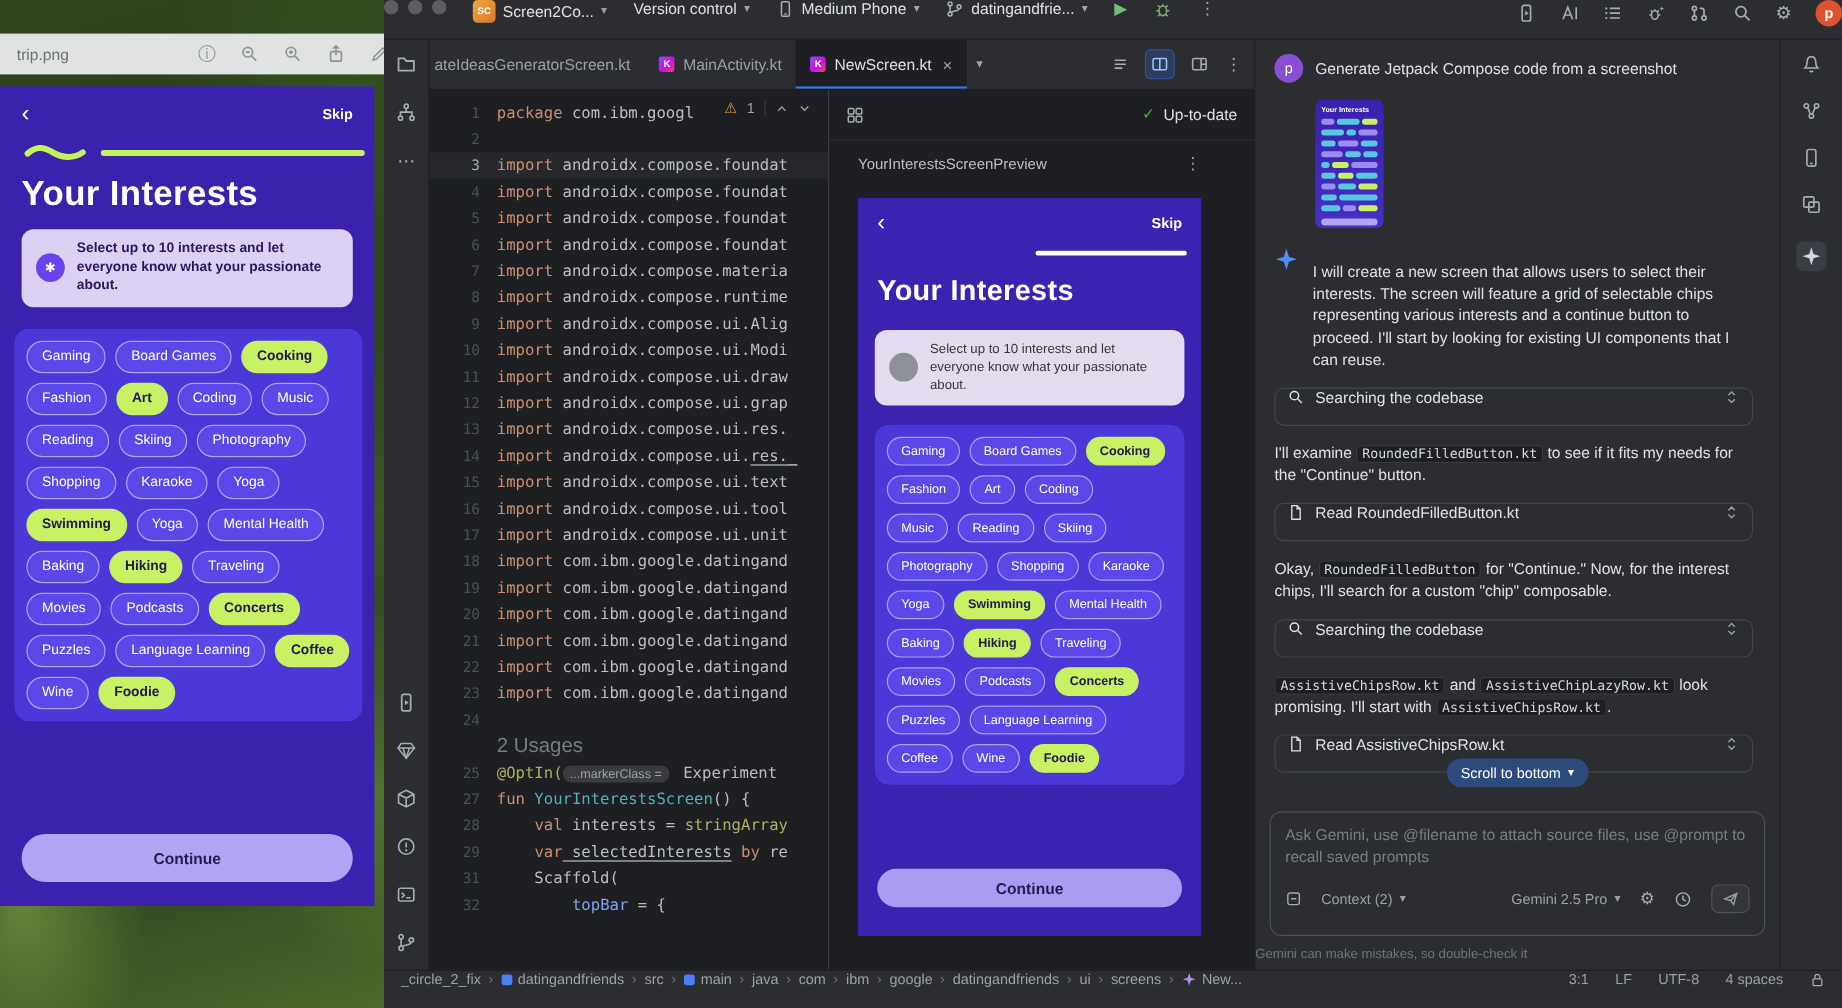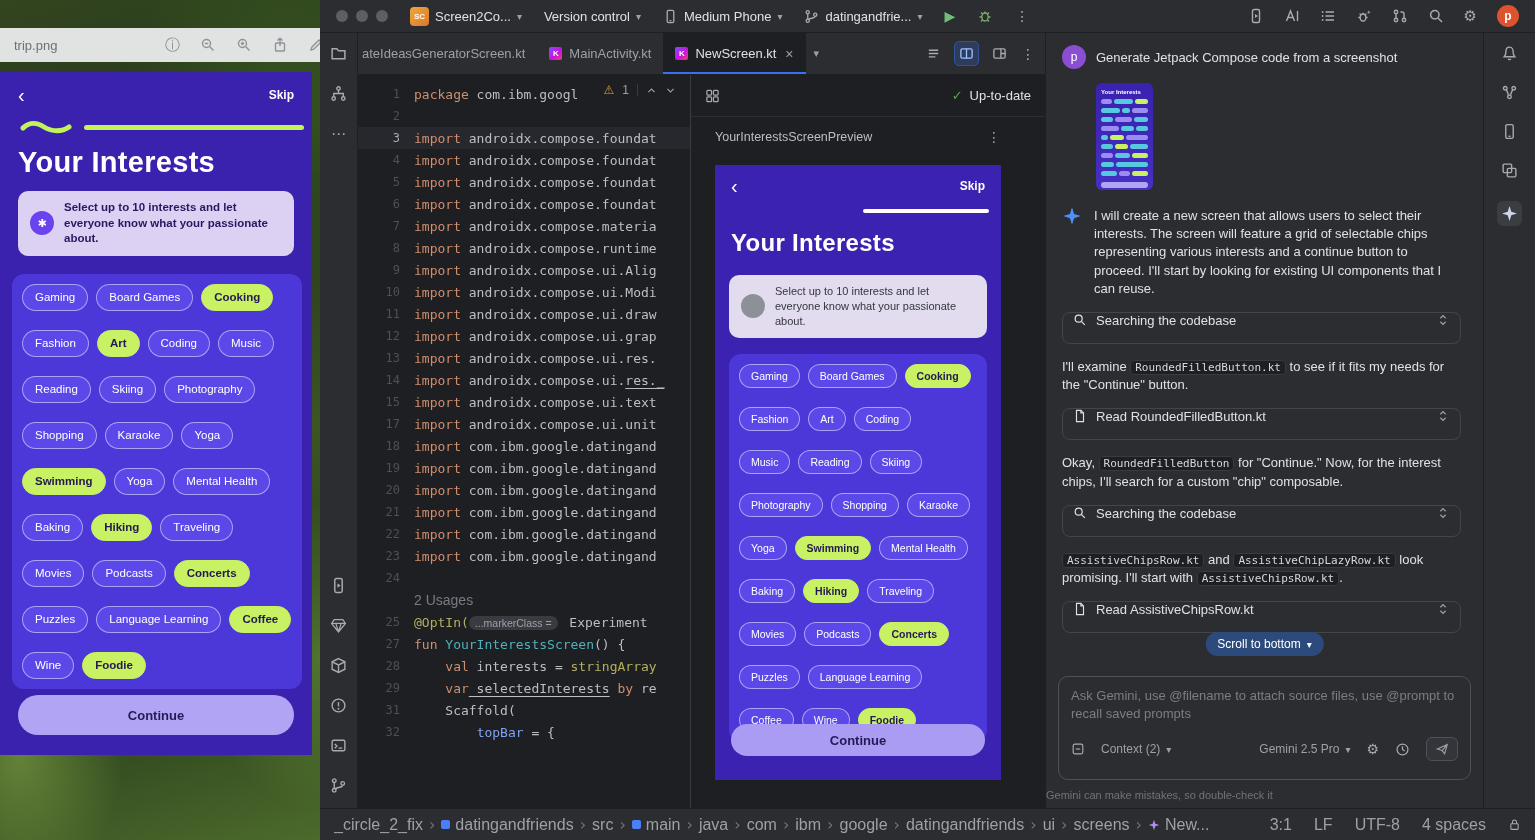--- a/index.html
+++ b/index.html
@@ -24,42 +24,42 @@
 #left-app{left:0;top:72px;width:312px;height:683px}
 .am-top{display:flex;justify-content:space-between;align-items:center;padding:14px 18px 0 18px}
 .am-back{font-size:20px;line-height:18px}
 .am-skip{font-size:12px;font-weight:600}
 .am-progress{display:flex;align-items:center;gap:12px;padding:16px 8px 0 20px}
 #left-app .bar{flex:1;height:5px;border-radius:3px;background:#c3f35b}
 .am-title{font-size:29px;font-weight:800;letter-spacing:.3px;padding:12px 18px 0}
 .am-card{display:flex;gap:10px;align-items:center;background:#dcd1f2;border-radius:10px;margin:12px 18px 0;padding:9px 12px;color:#2a1763}
 .am-card p{font-size:11.5px;line-height:1.35;font-weight:600}
 .am-badge{width:24px;height:24px;min-width:24px;border-radius:50%;background:#6a43ee;display:flex;align-items:center;justify-content:center;color:#fff;font-size:11px}
-.am-chips{background:#4c38d8;border-radius:12px;margin:18px 10px 0 12px;padding:10px;display:flex;flex-direction:column;gap:19px}
+.am-chips{background:#4c38d8;border-radius:12px;margin:18px 10px 0 12px;padding:10px;display:flex;flex-direction:column;gap:8px}
 .chip-row{display:flex;gap:8px}
 .chip{height:27px;padding:0 12px;display:inline-flex;align-items:center;border-radius:14px;background:#5a49e8;border:1px solid rgba(220,224,255,.6);font-size:11.5px;color:#fff;white-space:nowrap}
 .chip.sel{background:#c8f163;color:#23194e;border-color:#c8f163;font-weight:700}
 .am-continue{position:absolute;left:18px;right:18px;bottom:20px;height:40px;border:none;border-radius:20px;background:#b2a4f4;color:#241a54;font-weight:700;font-size:13px;font-family:inherit;display:flex;align-items:center;justify-content:center}
 
 
 #pv-app{left:24px;top:90px;width:286px;height:615px;background:#3b22b0}
 #pv-app .am-top{padding:12px 16px 0}
 #pv-app .am-progress{padding:14px 12px 0 0;justify-content:flex-end}
 #pv-app .bar{flex:none;width:126px;height:4px;background:#fff;border-radius:2px}
 #pv-app .am-title{font-size:24px;padding:16px 16px 0}
 #pv-app .am-card{margin:18px 14px 0;background:#e2dcee;color:#35363e}
 #pv-app .am-card p{font-weight:400;font-size:11px}
 #pv-app .am-badge{background:#8d8f99}
 #pv-app .am-chips{margin:16px 14px 0;padding:10px}
 #pv-app .chip{height:24px;font-size:10.5px;padding:0 11px;border-radius:13px}
 #pv-app .am-continue{left:16px;right:16px;bottom:24px;height:32px;border-radius:16px;background:#aa9cf2}
 
 
 #ide{position:absolute;left:320px;top:0;width:1215px;height:840px;display:flex;flex-direction:column;background:#2b2d30;color:#dfe1e5}
-#ide-toolbar{height:33px;min-height:33px;display:flex;align-items:center;padding:0 16px;gap:22px;border-bottom:1px solid #1e1f22;font-size:13px}
+#ide-toolbar{height:33px;min-height:33px;display:flex;align-items:flex-start;padding:0 0;gap:22px;border-bottom:1px solid #1e1f22;font-size:13px}
 .lights{display:flex;gap:8px}
 .light{width:12px;height:12px;border-radius:50%;background:#5d5f61}
 .tbg{display:flex;align-items:center;gap:6px;white-space:nowrap}
 .cfg-ic{width:19px;height:19px;border-radius:4px;background:linear-gradient(135deg,#f0a73a,#d9792d);color:#fff;font-size:8px;font-weight:700;display:flex;align-items:center;justify-content:center}
 .chev{color:#9da0a8;font-size:10px}
 .tb-ic{color:#a8abb2;display:inline-flex}
 .run{color:#73bd79}
 #tb-right{margin-left:auto;display:flex;align-items:center;gap:20px}
 #avatar{width:22px;height:22px;border-radius:50%;background:#dd5330;color:#fff;font-size:12px;font-weight:600;display:flex;align-items:center;justify-content:center}
 #ide-body{flex:1;display:flex;min-height:0}
@@ -79,21 +79,21 @@
 #editor-split{flex:1;display:flex;min-height:0}
 #code-pane{width:332px;min-width:332px;background:#1e1f22;position:relative;padding-top:8px;overflow:hidden;font-family:"DejaVu Sans Mono",monospace}
 .crow{display:flex;height:22px;align-items:center}
 .crow.cur{background:#26282e}
 .ln{width:56px;min-width:56px;text-align:right;padding-right:14px;color:#4b5059;font-size:12px}
 .crow.cur .ln{color:#a8abb2}
 .ctext{font-size:13px;white-space:pre;color:#bcbec4}
 .kw{color:#cf8e6d}.pl{color:#bcbec4}.ann{color:#b3ae60}.fn{color:#50b0be}.call{color:#b3ae60}.named{color:#7ea3f0}
 .u{text-decoration:underline;text-underline-offset:3px}
 .inlay{display:inline-block;background:#393b40;color:#9da0a8;border-radius:7px;padding:1px 6px;font-size:10.5px;font-family:"Liberation Sans",sans-serif;margin-right:4px}
-.hint{color:#767b84;font-size:14px;font-family:"Liberation Sans",sans-serif}
+.hint{color:#767b84;font-size:17px;font-family:"Liberation Sans",sans-serif}
 #inspect{position:absolute;top:6px;right:8px;display:flex;align-items:center;gap:8px;background:#1e1f22;padding:2px 6px;border-radius:6px;color:#9da0a8;font-size:12px;font-family:"Liberation Sans",sans-serif}
 #inspect .warn{color:#e8a33e}
 #inspect .divv{width:1px;height:12px;background:#393b40}
 #preview-pane{flex:1;background:#1e1f22;border-left:1px solid #393b40;position:relative;min-width:0}
 #pv-topbar{height:42px;display:flex;align-items:center;padding:0 14px;border-bottom:1px solid #2b2d30;color:#a8abb2}
 #pv-status{margin-left:auto;display:flex;gap:7px;align-items:center;color:#dfe1e5;font-size:13px}
 #pv-check{color:#57a64f;font-size:13px}
 #pv-label-row{display:flex;justify-content:space-between;align-items:center;margin:12px 0 0 24px;width:286px;color:#bcbec4;font-size:12.5px}
 
 
@@ -108,37 +108,37 @@
 .gm-avatar{width:24px;height:24px;min-width:24px;border-radius:50%;background:#8a4fd0;color:#fff;display:flex;align-items:center;justify-content:center;font-size:12px}
 #thumb{width:57px;height:107px;border-radius:6px;margin:14px 0 0 34px;background:linear-gradient(#3a21ae,#4430c2);padding:6px 5px;overflow:hidden}
 #thumb-title{color:#fff;font-size:6px;font-weight:700;white-space:nowrap}
 .trow{display:flex;gap:2px;margin-top:4px}
 .tp{height:5px;border-radius:3px;background:#6d5df0}
 .tp.lime{background:#c8f163}.tp.cyan{background:#58c7e0}.tp.lav{background:#9b8cf2}
 .thumb-btn{height:6px;border-radius:3px;background:#b2a4f4;margin-top:6px}
 .ai-first{display:flex;gap:10px;margin-top:14px}
 .spark{min-width:22px;padding-top:2px}
 .ai-p{color:#dfe1e5;font-size:13px;line-height:1.4;margin-top:14px}
-.ai-first .ai-p{margin-top:3px}
+.ai-first .ai-p{margin-top:14px}
 .icode{font-family:"DejaVu Sans Mono",monospace;font-size:11px;background:#1e1f22;border:1px solid #393b40;border-radius:4px;padding:0 4px;color:#d5d8de;white-space:nowrap}
 .action-card{margin-top:14px;height:32px;min-height:32px;border:1px solid #43454a;border-radius:8px;display:flex;align-items:flex-start;gap:9px;padding:0 10px;color:#dfe1e5;font-size:13px}
 .action-card .exp{margin-left:auto;color:#9da0a8;display:flex}
 #scrollpill{position:absolute;left:50%;transform:translateX(-50%);bottom:10px;height:24px;padding:0 12px;border-radius:12px;background:#2d4a7c;color:#fff;font-size:12px;display:flex;align-items:center;gap:6px;white-space:nowrap}
 #gm-input{margin:10px 12px 0;border:1px solid #4e5157;border-radius:10px;padding:10px 12px 8px;display:flex;flex-direction:column;gap:8px;min-height:104px}
 #gm-input textarea{background:transparent;border:none;outline:none;resize:none;color:#dfe1e5;font-family:"Liberation Sans",sans-serif;font-size:13px;height:42px;line-height:1.35}
 #gm-input textarea::placeholder{color:#7a7e85}
 #gm-input-row{display:flex;align-items:center;gap:16px;color:#9da0a8;font-size:12px}
 #gm-input-row .grow{flex:1}
 #send{width:32px;height:24px;border:1px solid #4e5157;border-radius:6px;display:flex;align-items:center;justify-content:center;background:#33353a;color:#9da0a8}
 #gm-footer{color:#6f737a;font-size:11px;text-align:left;padding:9px 0 7px}
 
 #right-strip{width:52px;min-width:52px;border-left:1px solid #1e1f22;display:flex;flex-direction:column;align-items:center;padding-top:12px;gap:22px;color:#a8abb2}
 .rs-on{background:#3a3d42;border-radius:6px;padding:4px;color:#cdd3de}
 
-#statusbar{height:32px;min-height:32px;border-top:1px solid #1e1f22;display:flex;align-items:center;padding:0 14px;color:#9da0a8;font-size:16px}
+#statusbar{height:32px;min-height:32px;border-top:1px solid #1e1f22;display:flex;align-items:flex-start;padding:0 14px;color:#9da0a8;font-size:12px}
 #crumbs{display:flex;align-items:center;overflow:hidden;white-space:nowrap}
 .crumb{display:inline-flex;align-items:center;gap:5px}
 .sep{color:#6f737a;padding:0 6px}
 .modico{width:9px;height:9px;border-radius:2px;background:#4a7ff7;display:inline-block}
 #sb-right{margin-left:auto;display:flex;align-items:center;gap:22px}
 .sitem{white-space:nowrap}
 </style>
 </head>
 <body>
 
@@ -487,20 +487,24 @@
                   <span class="ln">13</span>
                   <span class="ctext"><span class="kw">import</span><span class="pl"> androidx.compose.ui.res.</span></span>
                 </div>
                 <div class="crow">
                   <span class="ln">14</span>
                   <span class="ctext"><span class="kw">import</span><span class="pl"> androidx.compose.ui.</span><span class="u">res._</span></span>
                 </div>
                 <div class="crow">
                   <span class="ln">15</span>
                   <span class="ctext"><span class="kw">import</span><span class="pl"> androidx.compose.ui.text</span></span>
+                </div>
+                <div class="crow">
+                  <span class="ln">16</span>
+                  <span class="ctext"><span class="kw">import</span><span class="pl"> androidx.compose.ui.tool</span></span>
                 </div>
                 <div class="crow">
                   <span class="ln">17</span>
                   <span class="ctext"><span class="kw">import</span><span class="pl"> androidx.compose.ui.unit</span></span>
                 </div>
                 <div class="crow">
                   <span class="ln">18</span>
                   <span class="ctext"><span class="kw">import</span><span class="pl"> com.ibm.google.datingand</span></span>
                 </div>
                 <div class="crow">

